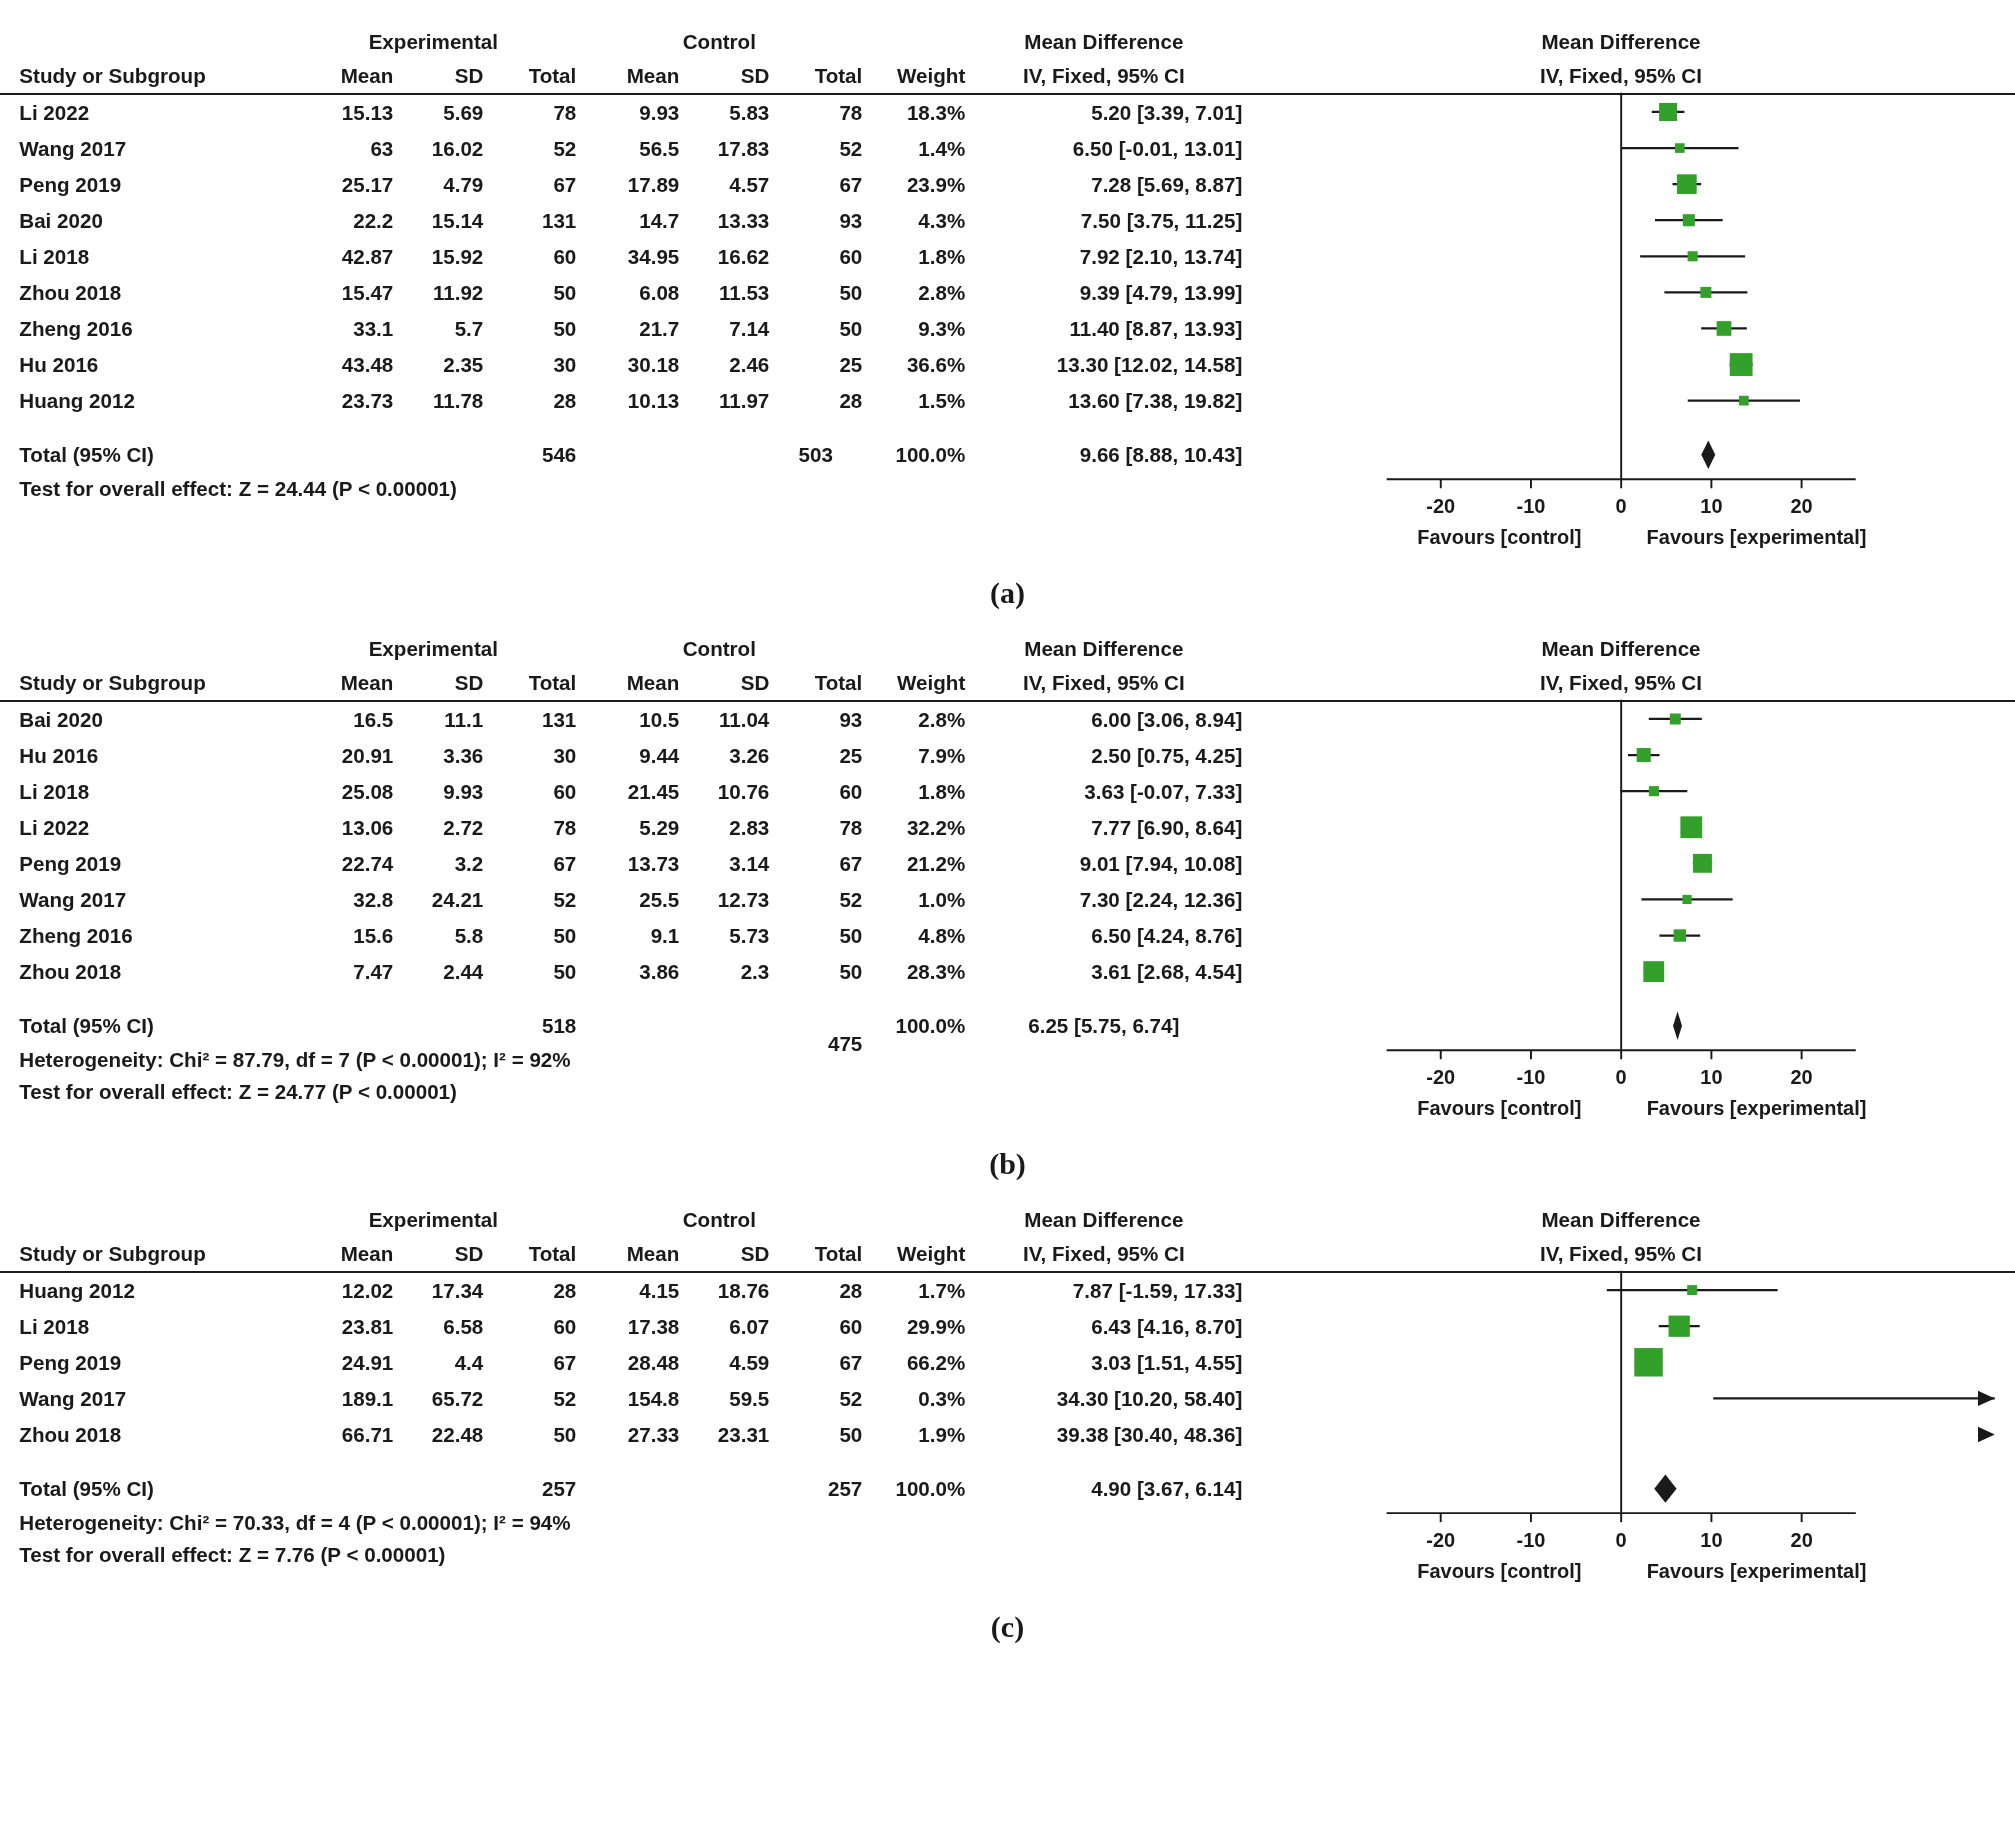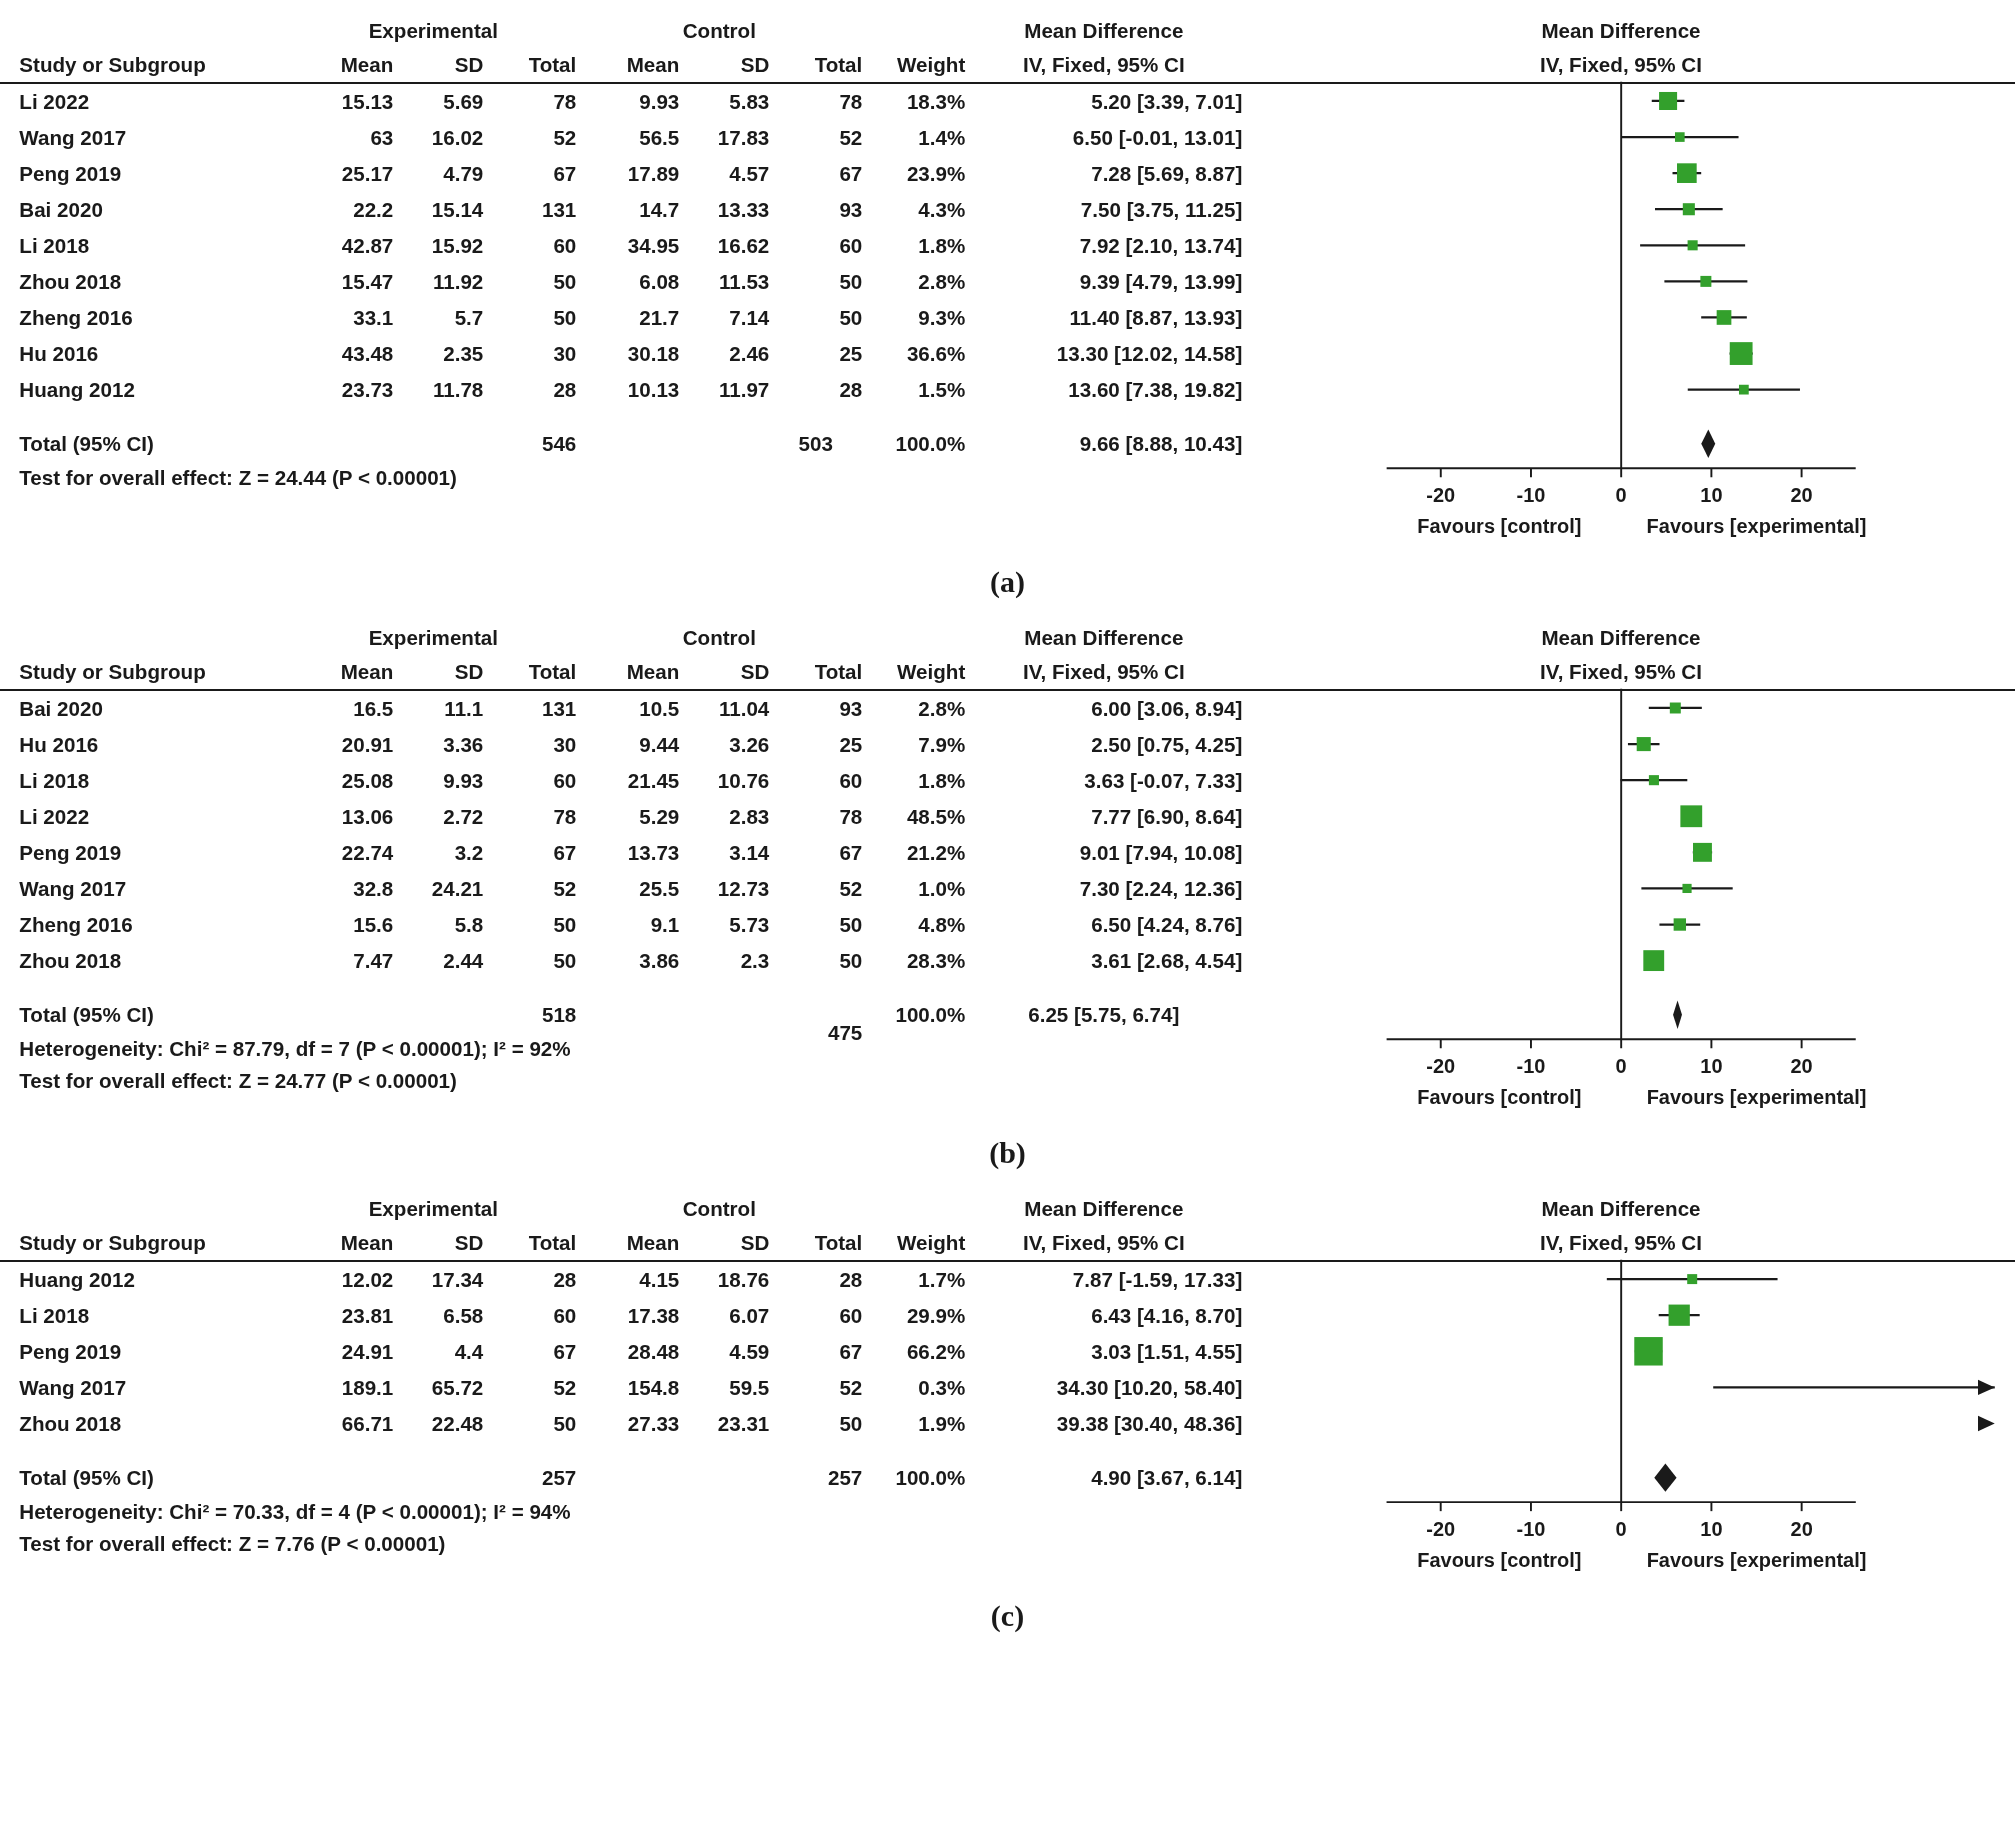--- a/index.html
+++ b/index.html
@@ -2,21 +2,21 @@
 <html style="font-size:10.3px"><head>
 <meta charset="utf-8">
 <style>
   * { margin:0; padding:0; box-sizing:border-box; }
   html,body { background:#ffffff; }
   body {
     width:2015px;
     font-family:"Liberation Sans", sans-serif;
     color:#1a1a1a;
   }
-  .page { width:1617px; padding-top:14px; }
+  .page { width:1617px; padding-top:25px; }
   .panel { position:relative; width:2015px; }
   .row {
     display:grid;
     grid-template-columns:271px 103px 90px 93px 103px 90px 93px 103px 277px;
     padding-left:19.3px;
     height:36px; line-height:36px;
     font-size:20.6px; font-weight:bold;
     white-space:nowrap;
   }
   .hdr { height:34px; line-height:34px; }
@@ -262,21 +262,21 @@
         <div class="c-right">3.63 [-0.07, 7.33]</div>
       </div>
       <div class="row">
         <div class="c-left">Li 2022</div>
         <div class="c-right">13.06</div>
         <div class="c-right">2.72</div>
         <div class="c-right">78</div>
         <div class="c-right">5.29</div>
         <div class="c-right">2.83</div>
         <div class="c-right">78</div>
-        <div class="c-right">48.5%</div>
+        <div class="c-right">32.2%</div>
         <div class="c-right">7.77 [6.90, 8.64]</div>
       </div>
       <div class="row">
         <div class="c-left">Peng 2019</div>
         <div class="c-right">22.74</div>
         <div class="c-right">3.2</div>
         <div class="c-right">67</div>
         <div class="c-right">13.73</div>
         <div class="c-right">3.14</div>
         <div class="c-right">67</div>

